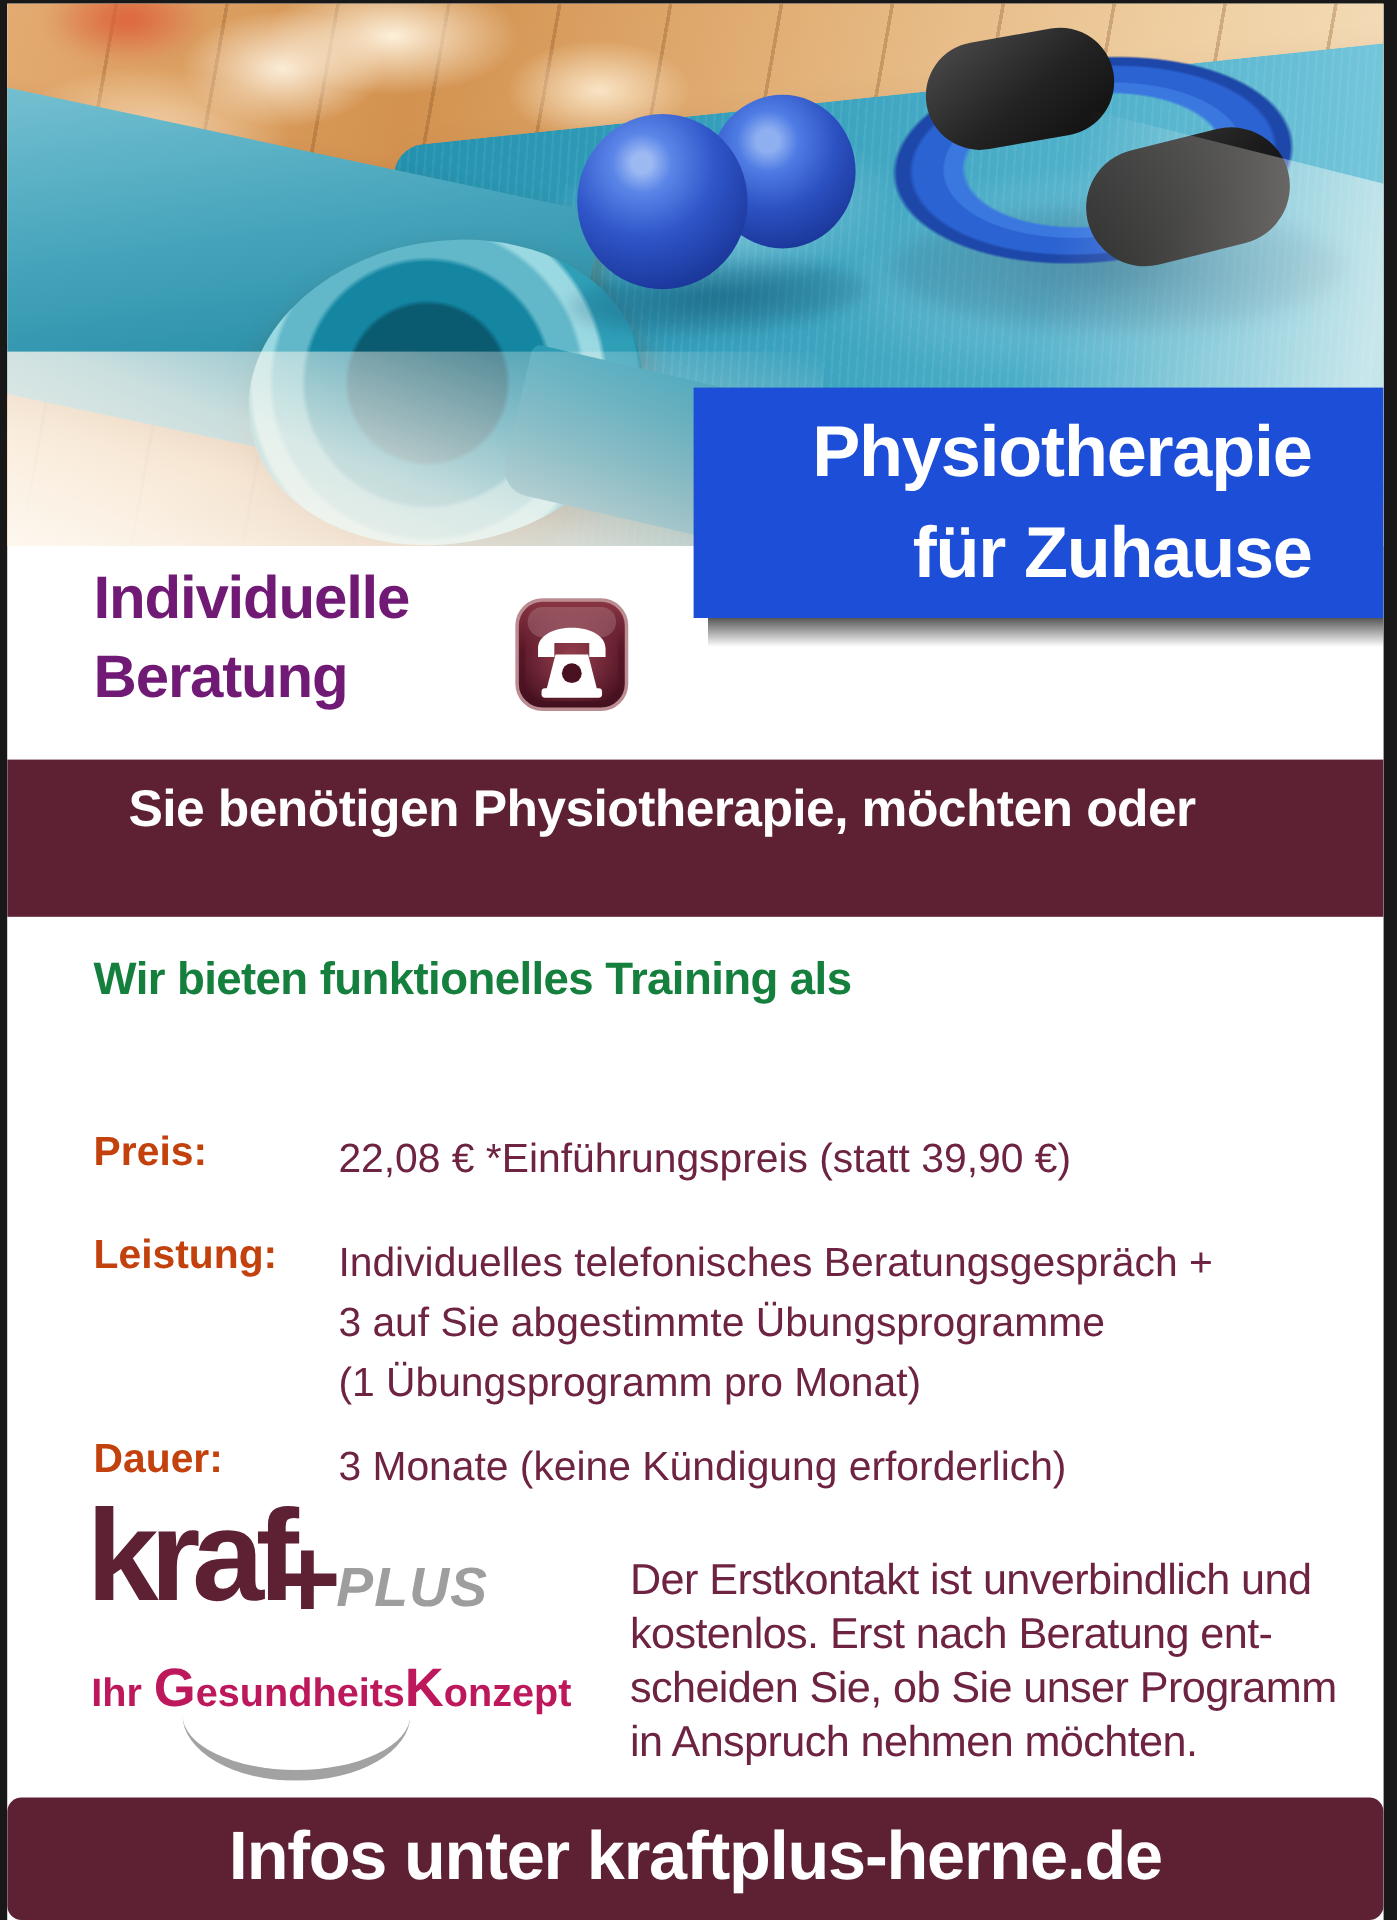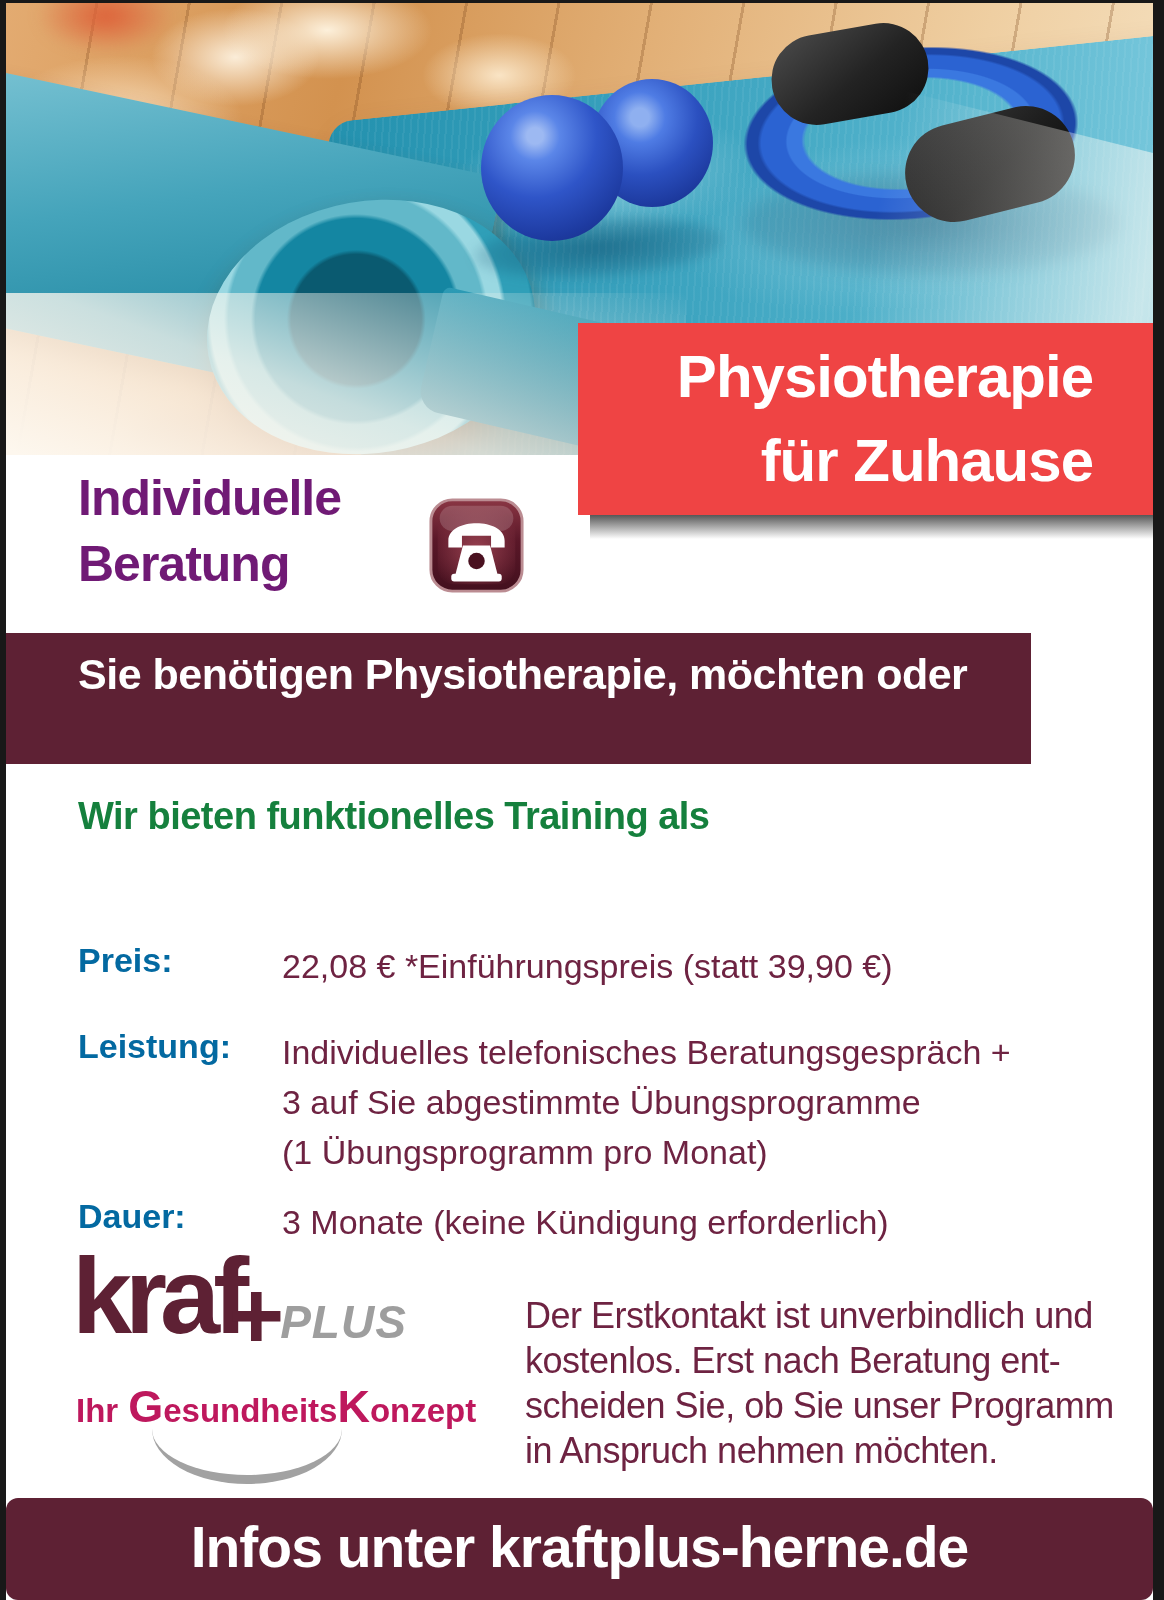--- a/index.html
+++ b/index.html
@@ -73,43 +73,43 @@
   .pad-right { left:898px; top:112px; width:172px; height:98px; border-radius:54px;
     background:linear-gradient(150deg, #3e3e3e 0%, #1c1c1c 55%, #090909 100%); transform:rotate(-14deg); }
   .sun-streak { left:840px; top:140px; width:480px; height:440px; transform:rotate(14deg); opacity:0.75;
     background:linear-gradient(to right, rgba(255,252,246,0) 0%, rgba(255,252,246,0.55) 42%, rgba(255,252,246,0.8) 58%, rgba(255,252,246,0) 100%); }
   .sun-bottom { left:-20px; top:290px; width:700px; height:170px;
     background:linear-gradient(200deg, rgba(255,249,240,0) 0%, rgba(255,249,240,0.75) 55%, #fdf7ee 95%); }
 
   
   .title-banner {
     position:absolute; left:572px; top:320px; right:0; height:192px;
-    background:#ef4444; color:#ffffff; text-align:right;
+    background:#1d4ed8; color:#ffffff; text-align:right;
     padding:12px 60px 0 0; box-sizing:border-box;
     font-size:60px; font-weight:bold; line-height:84px; letter-spacing:-1px;
   }
   .title-banner::after { content:""; position:absolute; left:12px; right:0; top:100%; height:24px;
     background:linear-gradient(rgba(45,45,45,0.8), rgba(45,45,45,0)); }
 
   
   .consult { position:absolute; left:72px; top:462px; color:#701a75;
     font-size:50px; font-weight:bold; line-height:66px; letter-spacing:-1px; }
   .phone-btn { position:absolute; left:422px; top:494px; width:97px; height:97px; }
 
   
-  .question-banner { position:absolute; left:0; top:630px; width:1025px; height:131px;
+  .question-banner { position:absolute; left:0; top:630px; width:1147px; height:131px;
     background:#5e2134; color:#ffffff; box-sizing:border-box;
-    padding:15px 0 0 72px; font-size:43px; font-weight:bold; line-height:52px; letter-spacing:-0.5px; }
+    padding:15px 0 0 101px; font-size:43px; font-weight:bold; line-height:52px; letter-spacing:-0.5px; }
 
   
   .offer { position:absolute; left:72px; top:786px; color:#15803d;
     font-size:38px; font-weight:bold; line-height:55px; letter-spacing:-0.5px; }
 
   
-  .detail-label { position:absolute; left:72px; color:#0369a1; font-size:34px; font-weight:bold; white-space:nowrap; }
+  .detail-label { position:absolute; left:72px; color:#c2410c; font-size:34px; font-weight:bold; white-space:nowrap; }
   .detail-value { position:absolute; left:276px; color:#6e2342; font-size:34px; line-height:50px; white-space:nowrap; }
   .row-price  { top:938px; }
   .row-service{ top:1024px; }
   .row-duration{ top:1194px; }
 
   
   .logo { position:absolute; left:66px; top:1238px; width:400px; }
   .logo-row { display:flex; align-items:flex-end; color:#5e2134; }
   .logo-word { font-size:108px; font-weight:bold; letter-spacing:-7px; line-height:110px; }
   .logo-plus { font-size:96px; font-weight:bold; position:relative; top:10px; left:-14px; line-height:90px; }

